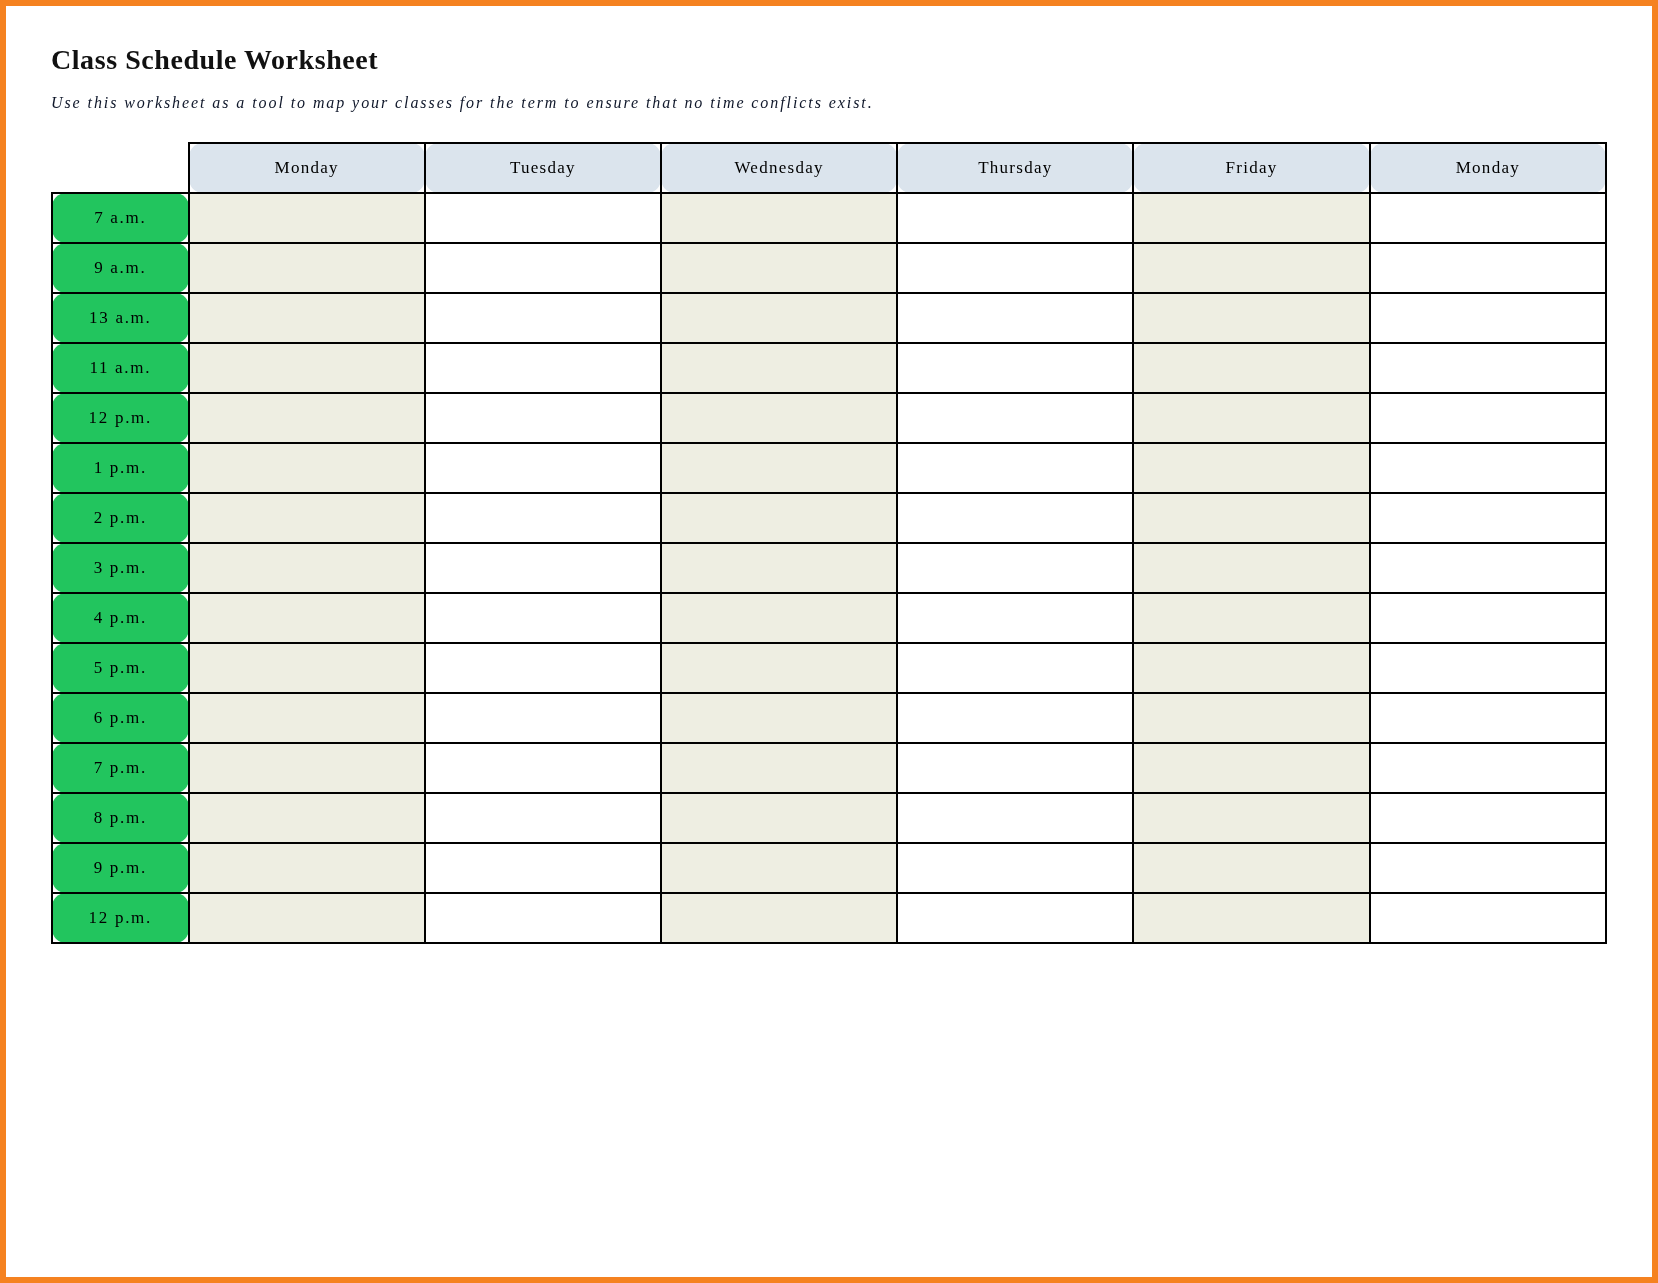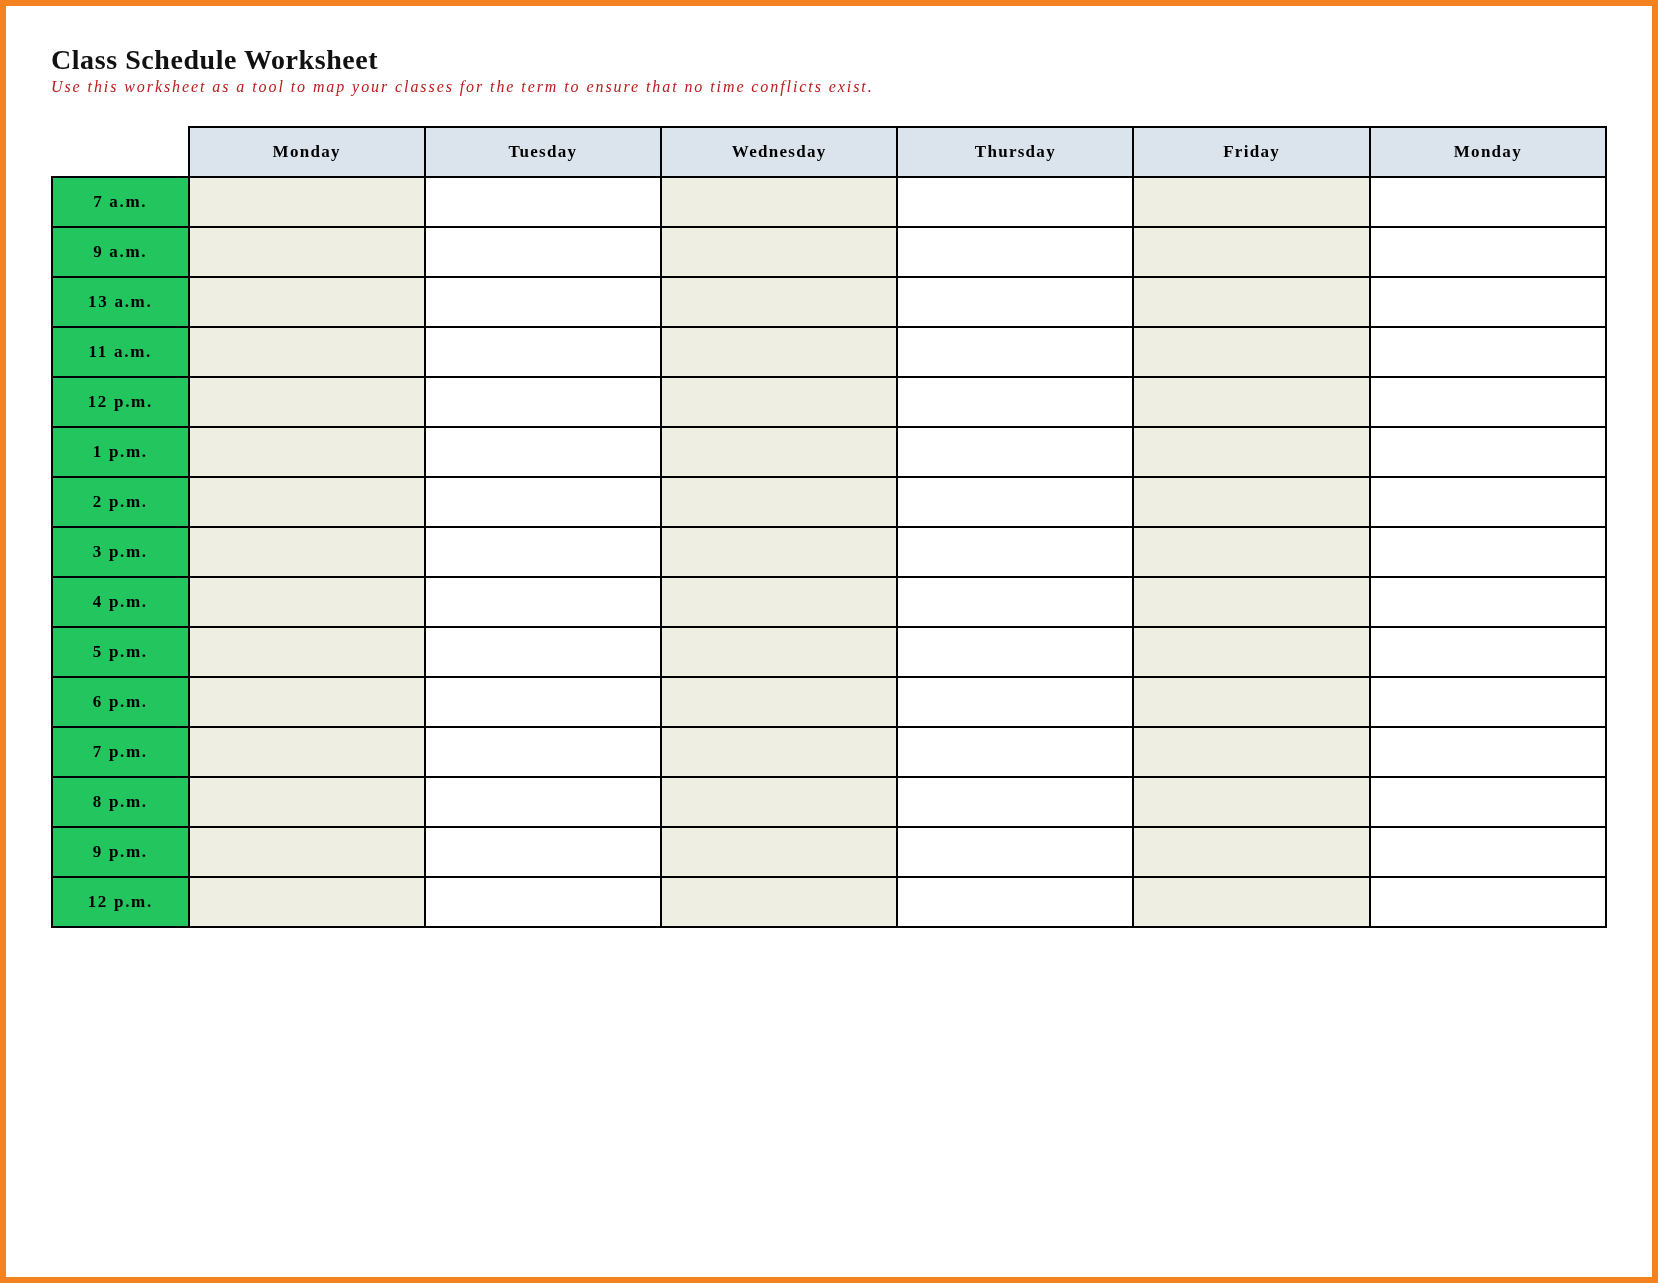--- a/index.html
+++ b/index.html
@@ -10,44 +10,45 @@
       height: 1283px;
       padding: 38px 45px;
       font-family: Georgia, "Times New Roman", serif;
       letter-spacing: 0.08em;
     }
     .title {
       font-size: 28px;
       font-weight: bold;
       color: #111;
       letter-spacing: 0.02em;
-      margin-bottom: 2px;
+      margin-bottom: 18px;
     }
     .subtitle {
       font-size: 16px;
       font-style: italic;
-      color: #b91c1c;
+      color: #0f172a;
       letter-spacing: 0.12em;
       margin-bottom: 30px;
     }
     table.schedule {
       border-collapse: collapse;
       width: 100%;
       table-layout: fixed;
     }
     table.schedule th,
     table.schedule td {
       border: 2px solid #000;
       height: 50px;
       text-align: center;
       vertical-align: middle;
       font-size: 17px;
     }
     table.schedule th {
-      font-weight: bold;
+      font-weight: normal;
+      border-radius: 14px;
     }
     .corner-cell {
       border: none !important;
       background: #fff;
     }
     .day-header {
       background: #dbe4ed;
     }
     .time-header {
       background: #22c55e;

